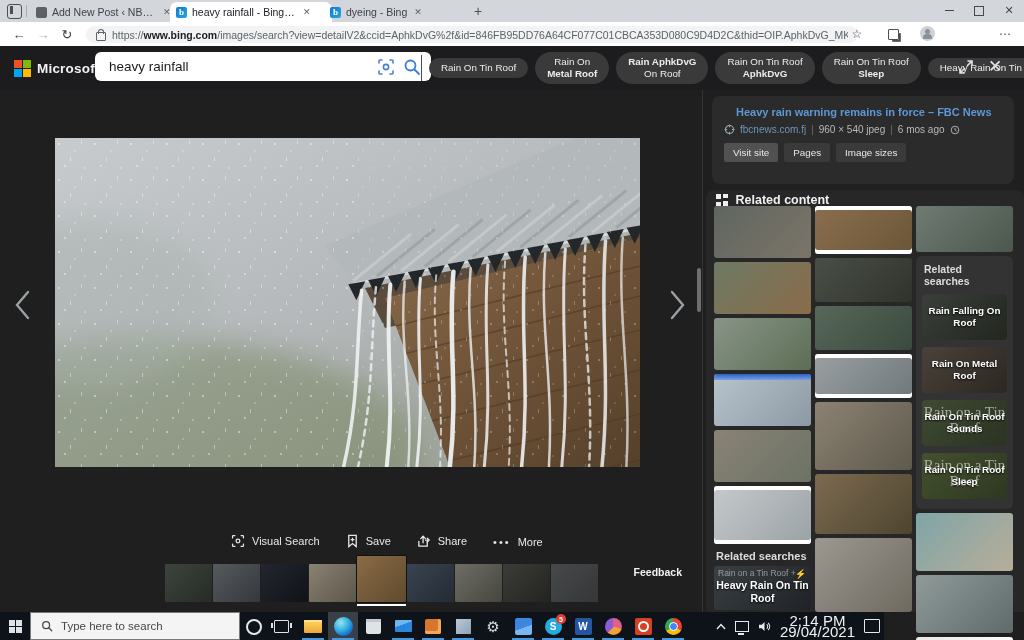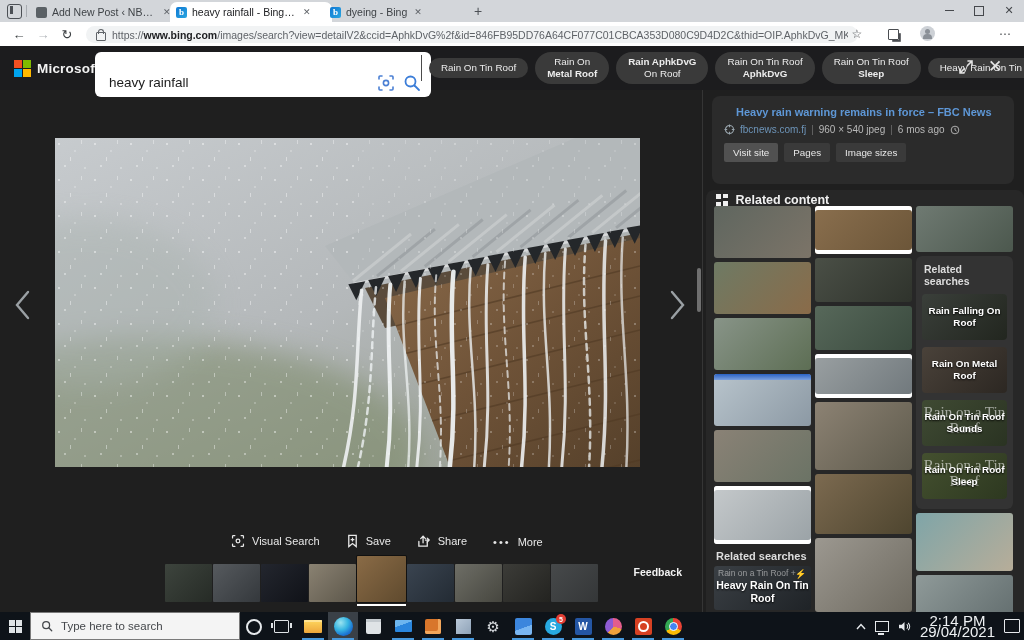--- a/index.html
+++ b/index.html
@@ -43,21 +43,21 @@
   #avatar-icon:before{content:"";position:absolute;width:5px;height:5px;border-radius:50%;background:#8a9097;margin-top:-5px;}
   #avatar-icon:after{content:"";position:absolute;width:9px;height:5px;border-radius:4px 4px 0 0;background:#8a9097;margin-top:6px;}
 
   
   #bingbar{position:absolute;left:0;top:46px;width:1024px;height:44px;background:#1c1c1e;}
   #bing-logo{position:absolute;left:14px;top:14px;display:flex;align-items:center;gap:6px;}
   #mslogo{display:grid;grid-template-columns:8px 8px;grid-template-rows:8px 8px;gap:1px;}
   #mslogo i{display:block;}
   #bing-logo .txt{color:#f2f2f2;font-size:13.5px;font-weight:bold;letter-spacing:.2px;}
   #bing-search{position:absolute;left:95px;top:6px;width:312px;height:29px;background:#ffffff;border-radius:6px;
-     display:flex;align-items:center;padding:16px 10px 0 14px;}
+     display:flex;align-items:center;padding:0 10px 0 14px;}
   #bing-search .q{flex:1;font-size:13.5px;color:#1b1b1b;}
   #hdr-divider{position:absolute;left:421px;top:9px;width:1px;height:26px;background:#4b4b4b;}
   #pills{position:absolute;left:429px;top:5px;height:34px;display:flex;align-items:center;gap:7px;}
   .pill{background:#3a3a3a;border-radius:17px;padding:4px 12px;color:#ececec;font-size:9.8px;text-align:center;line-height:12px;white-space:nowrap;}
   .pline.bold{font-weight:bold;}
   #expand-icon{position:absolute;left:958px;top:13px;}
   #hdr-close{position:absolute;left:988px;top:10px;color:#e3e3e3;font-size:17px;font-weight:300;}
 
   
   #hero{position:absolute;left:55px;top:138px;width:585px;height:329px;}
@@ -106,21 +106,21 @@
      display:flex;align-items:center;justify-content:center;text-align:center;}
   .rs-tile .lbl{position:relative;color:#fff;font-size:9.8px;font-weight:bold;line-height:12px;text-shadow:0 1px 2px #000;}
   .rs-tile .ghost{position:absolute;left:0;top:4px;width:100%;text-align:center;color:rgba(255,255,255,.55);
      font-family:"Liberation Serif",serif;font-size:15px;line-height:16px;}
   .rsb-tile{position:relative;width:97px;height:44px;border-radius:3px;overflow:hidden;display:flex;align-items:center;justify-content:center;text-align:center;}
   .rsb-tile .toptext{position:absolute;left:4px;top:2px;color:rgba(230,230,230,.55);font-size:8.5px;}
   .rsb-tile .lbl{position:relative;color:#fff;font-size:10.5px;font-weight:bold;line-height:13px;text-shadow:0 1px 2px #000;margin-top:8px;}
   .rsb-tile .bolt{position:absolute;right:4px;top:3px;color:#cfd3d6;font-size:9px;}
 
   
-  #taskbar{position:absolute;left:0;top:612px;width:1024px;height:28px;background:#0e1319;}
+  #taskbar{position:absolute;left:0;top:612px;width:884px;height:28px;background:#0e1319;}
   #start{position:absolute;left:0;top:0;width:30px;height:28px;display:flex;align-items:center;justify-content:center;}
   #start .flag{display:grid;grid-template-columns:6px 6px;grid-template-rows:6px 6px;gap:1px;}
   #start .flag i{background:#dfe3e6;display:block;}
   #tb-search{position:absolute;left:30px;top:0;width:210px;height:28px;background:#f4f4f4;display:flex;align-items:center;gap:8px;padding:0 10px;box-sizing:border-box;border:1px solid #7a7a7a;}
   #tb-search .ph{font-size:11.5px;color:#45484c;}
   #cortana{position:absolute;left:246px;top:7px;width:12px;height:12px;border:2px solid #e6e9ec;border-radius:50%;}
   #taskview{position:absolute;left:274px;top:8px;width:13px;height:11px;border:1.5px solid #dfe3e6;border-radius:1px;}
   #taskview:before{content:"";position:absolute;left:-4px;top:2px;width:2px;height:5px;background:#dfe3e6;}
   #taskview:after{content:"";position:absolute;right:-4px;top:2px;width:2px;height:5px;background:#dfe3e6;}
   #tb-apps{position:absolute;left:298px;top:0;height:28px;display:flex;}

